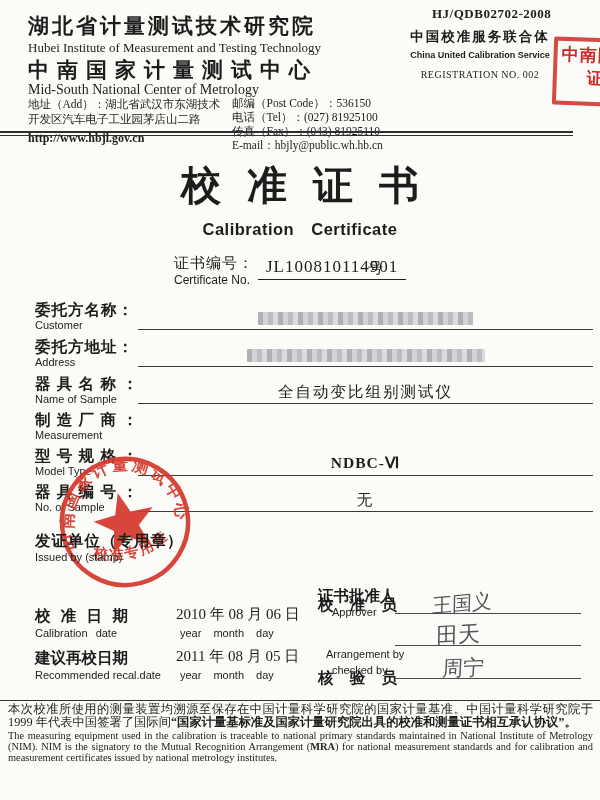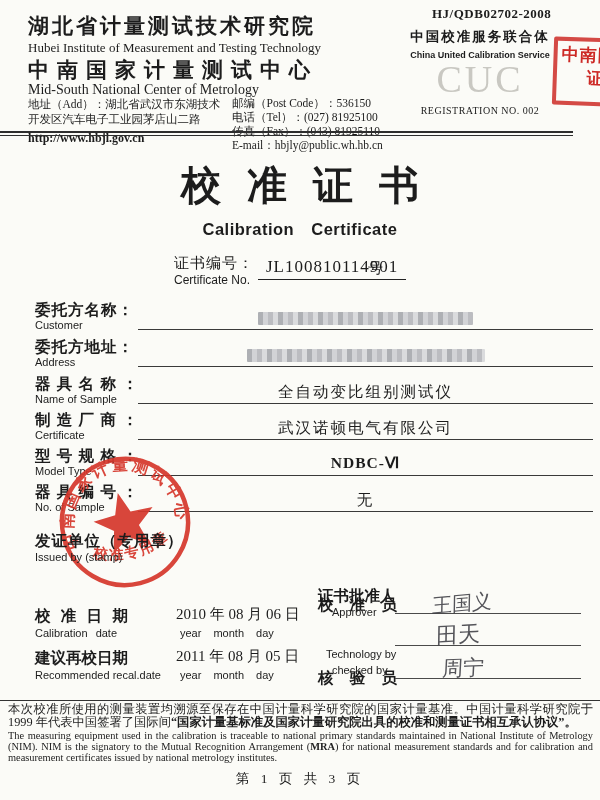--- a/index.html
+++ b/index.html
@@ -92,21 +92,20 @@
     <div>邮编（Post Code）：536150</div>
     <div>电话（Tel）：(027) 81925100</div>
     <div>传真（Fax）：(043) 81925110</div>
     <div>E-mail：hbjly@public.wh.hb.cn</div>
   </div>
 
   <div class="doc-code">HJ/QDB02702-2008</div>
   <div class="cuc">
     <div class="cuc-cn">中国校准服务联合体</div>
     <div class="cuc-en">China United Calibration Service</div>
-    <div class="cuc-logo">CUC</div>
     <div class="cuc-reg">REGISTRATION NO. 002</div>
   </div>
   <div class="corner-stamp">
     <div class="l1">中南国</div>
     <div class="l2">证</div>
   </div>
 
   <div class="rule-double"></div>
 
   <div class="title-cn">校准证书</div>
@@ -133,24 +132,21 @@
   </div>
   <div class="frow" style="top:374px">
     <div class="flabel-cn">器 具 名 称 ：</div>
     <div class="flabel-en">Name of Sample</div>
     <div class="fline">
       <span class="fval">全自动变比组别测试仪</span>
     </div>
   </div>
   <div class="frow" style="top:410px">
     <div class="flabel-cn">制 造 厂 商 ：</div>
-    <div class="flabel-en">Certificate</div>
-    <div class="fline">
-      <span class="fval">武汉诺顿电气有限公司</span>
-    </div>
+    <div class="flabel-en">Measurement</div>
   </div>
   <div class="frow" style="top:446px">
     <div class="flabel-cn">型 号 规 格 ：</div>
     <div class="flabel-en">Model Type</div>
     <div class="fline">
       <span class="fval" style="font-weight:bold;letter-spacing:1px">NDBC-Ⅵ</span>
     </div>
   </div>
   <div class="frow" style="top:482px">
     <div class="flabel-cn">器 具 编 号 ：</div>
@@ -184,34 +180,33 @@
   <div class="dunit" style="left:180px;top:627px">year month day</div>
 
   <div class="lbl-cn" style="left:35px;top:648px">建议再校日期</div>
   <div class="lbl-en" style="left:35px;top:669px">Recommended recal.date</div>
   <div class="dval" style="left:176px;top:647px">2011 年 08 月 05 日</div>
   <div class="dunit" style="left:180px;top:669px">year month day</div>
 
   <div class="lbl-cn" style="left:318px;top:586px">证书批准人</div>
   <div class="lbl-en" style="left:332px;top:606px">Approver</div>
   <div class="lbl-cn" style="left:318px;top:595px;letter-spacing:6px">校 准 员</div>
-  <div class="lbl-en" style="left:326px;top:648px">Technology by</div>
+  <div class="lbl-en" style="left:326px;top:648px">Arrangement by</div>
   <div class="lbl-cn" style="left:318px;top:668px;letter-spacing:6px">核 验 员</div>
   <div class="lbl-en" style="left:332px;top:664px">checked by</div>
 
   <div class="sigline" style="top:613px"></div>
   <div class="sigline" style="top:645px"></div>
   <div class="sigline" style="top:678px"></div>
 
   <div class="sig" style="left:432px;top:590px;transform:rotate(-5deg) skewX(-6deg)">王国义</div>
   <div class="sig" style="left:436px;top:620px;transform:rotate(-3deg) skewX(-4deg);font-size:22px">田天</div>
   <div class="sig" style="left:442px;top:654px;transform:rotate(-2deg) skewX(-5deg);font-size:21px">周宁</div>
 
   <div class="foot-rule"></div>
   <div class="foot-cn">
     <span>本次校准所使用的测量装置均溯源至保存在中国计量科学研究院的国家计量基准。中国计量科学研究院于 1999 年代表中国签署了国际间</span><b>“国家计量基标准及国家计量研究院出具的校准和测量证书相互承认协议”。</b>
   </div>
   <div class="foot-en">
     <span>The measuring equipment used in the calibration is traceable to national primary standards maintained in National Institute of Metrology (NIM). NIM is the signatory to the Mutual Recognition Arrangement (</span><b>MRA</b><span>) for national measurement standards and for calibration and measurement certificates issued by national metrology institutes.</span>
   </div>
-  <div class="page-no">第 1 页 共 3 页</div>
 
 </div>
 
 </body></html>

